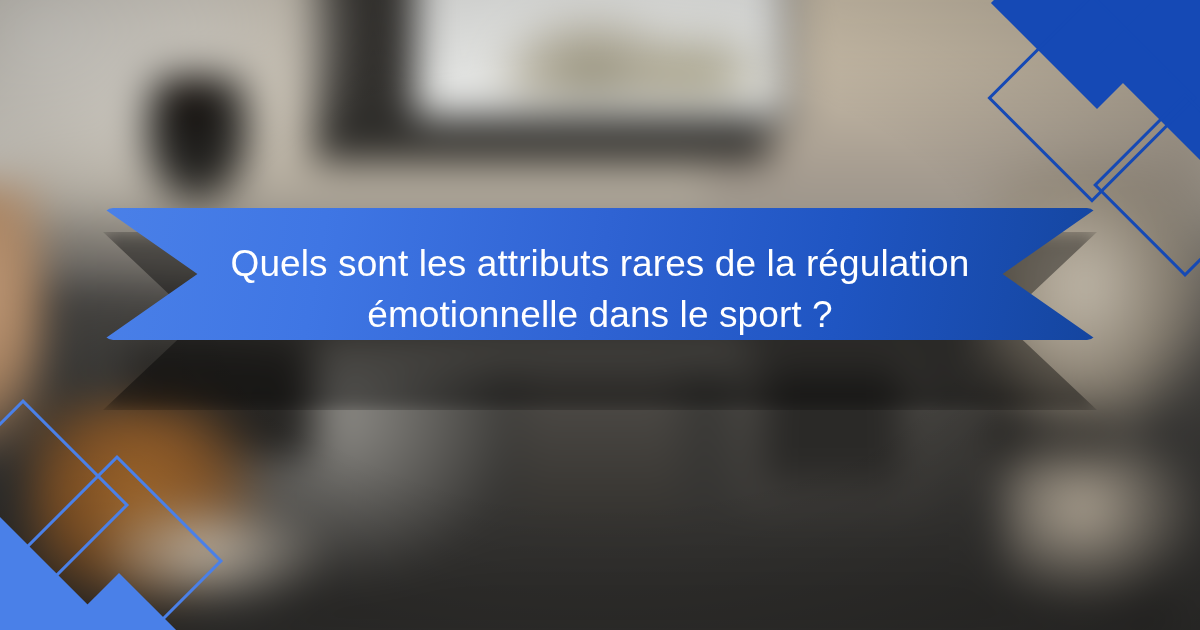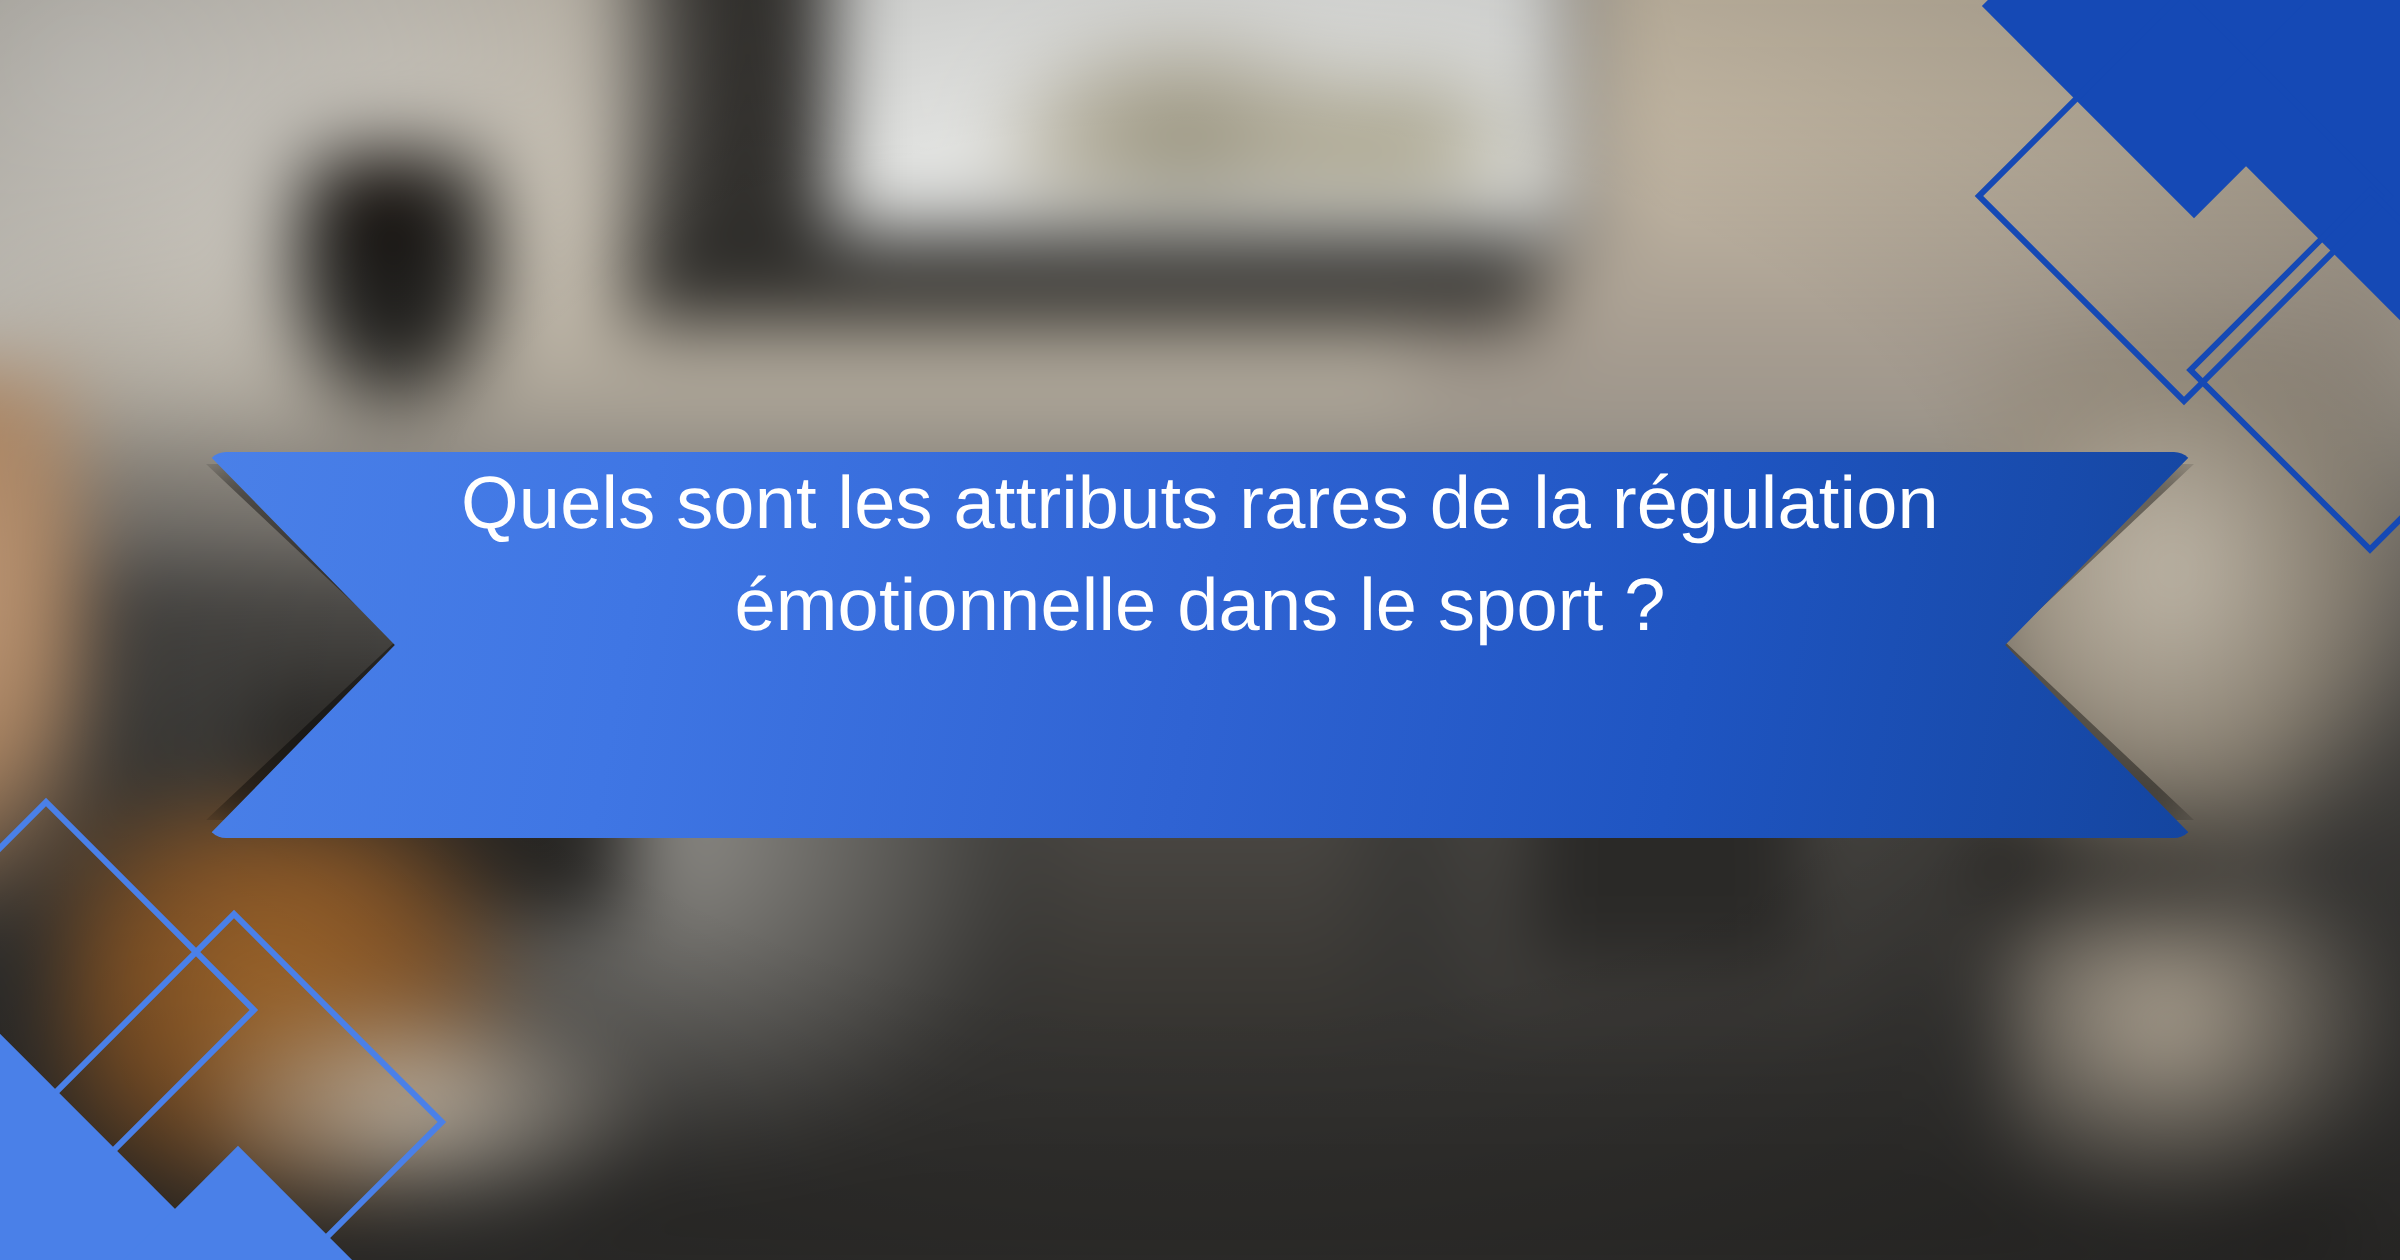--- a/index.html
+++ b/index.html
@@ -74,26 +74,26 @@
     background:linear-gradient(to bottom,#8e8b84,#6b6862);}
 
   
   .bg-vignette{position:absolute;inset:0;
     background:radial-gradient(ellipse at 50% 45%, rgba(0,0,0,0) 45%, rgba(0,0,0,.30) 100%);}
 
   
   .deco{position:absolute;transform:rotate(45deg);box-sizing:border-box;}
 
   
-  #banner{position:absolute;left:103px;top:226px;width:994px;height:193px;
+  #banner{position:absolute;left:103px;top:208px;width:994px;height:132px;
     background:linear-gradient(100deg,#4a80e8 0%,#3f76e4 22%,#2f63d3 50%,#1f55c2 74%,#14459f 100%);
     border-radius:10px;
     -webkit-clip-path:polygon(0 0, 100% 0, 90.5% 50%, 100% 100%, 0 100%, 9.5% 50%);
     clip-path:polygon(0 0, 100% 0, 90.5% 50%, 100% 100%, 0 100%, 9.5% 50%);
-    display:flex;align-items:flex-start;justify-content:center;}
+    display:flex;align-items:flex-end;justify-content:center;}
   #banner-shadow{position:absolute;left:103px;top:232px;width:994px;height:178px;
     background:rgba(0,0,0,.40);filter:blur(9px);
     -webkit-clip-path:polygon(0 0, 100% 0, 90.5% 50%, 100% 100%, 0 100%, 9.5% 50%);
     clip-path:polygon(0 0, 100% 0, 90.5% 50%, 100% 100%, 0 100%, 9.5% 50%);}
 
   #banner-title{color:#fff;font-size:37px;line-height:1.38;font-weight:400;
     text-align:center;max-width:740px;letter-spacing:.1px;}
 </style>
 </head>
 <body>

